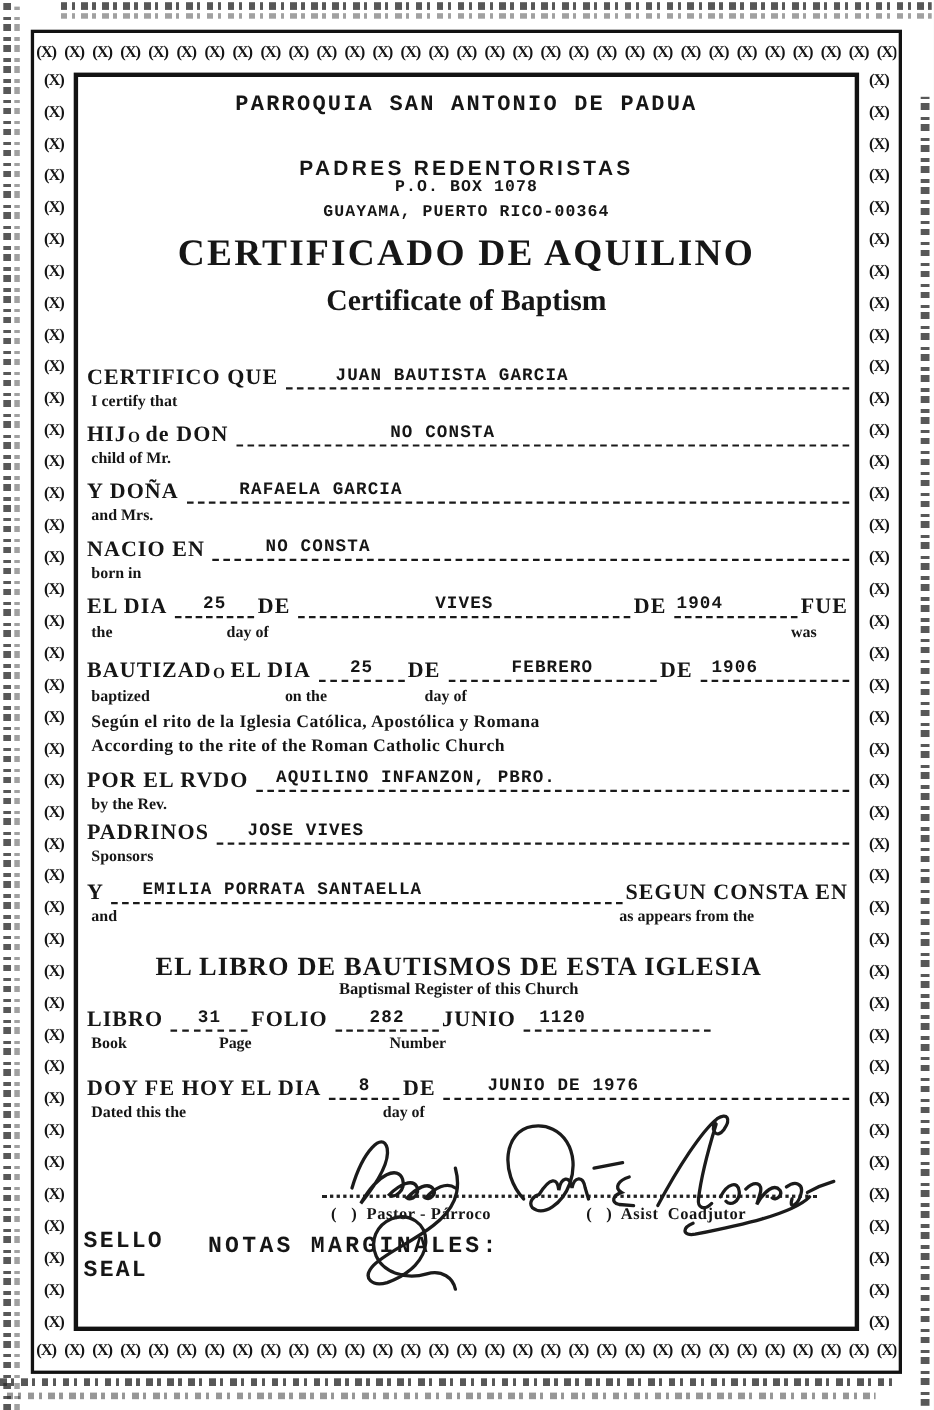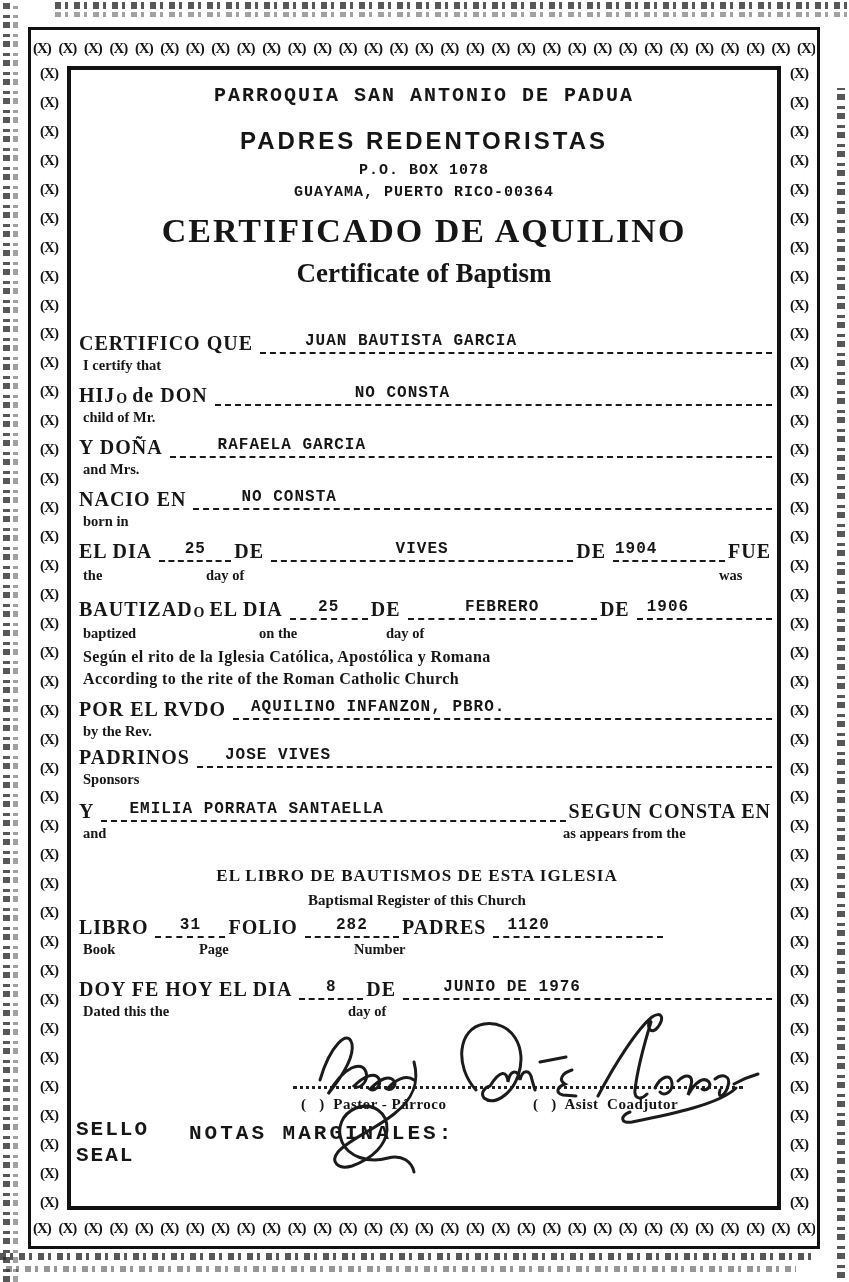--- a/index.html
+++ b/index.html
@@ -22,38 +22,38 @@
        font-family:"Liberation Serif",serif;font-weight:700;font-size:15px;letter-spacing:-1px;color:#141414;}
   .orn span{flex:0 0 auto;line-height:1;}
   .orn.top{left:2px;right:2px;top:0;height:36px;}
   .orn.bottom{left:2px;right:2px;bottom:0;height:36px;}
   .orn.left,.orn.right{flex-direction:column;width:36px;top:36px;bottom:36px;}
   .orn.left{left:0;} .orn.right{right:0;}
   .content{position:absolute;inset:36px;border:4px solid #121212;background:#fff;}
   
   .hdr{position:absolute;left:0;right:0;text-align:center;}
   .parish{top:14px;font-family:Liberation Mono, monospace;font-weight:700;font-size:20px;letter-spacing:2px;}
-  .order{top:57px;font-family:"Liberation Sans",sans-serif;font-weight:700;font-size:24px;letter-spacing:3px;}
+  .order{top:73px;font-family:"Liberation Sans",sans-serif;font-weight:700;font-size:19px;letter-spacing:3px;}
   .addr{font-family:"Liberation Mono",monospace;font-weight:700;font-size:15px;letter-spacing:1px;}
   .po{top:92px;} .city{top:114px;}
   .title-es{top:142px;font-weight:700;font-size:34px;letter-spacing:2px;}
   .title-en{top:188px;font-weight:700;font-size:27px;}
   
   .frow{position:absolute;left:8px;right:2px;height:36px;display:flex;align-items:flex-end;}
   .lbl{flex:0 0 auto;font-weight:700;font-size:20px;letter-spacing:1px;line-height:1;padding:0 4px 1px 0;white-space:pre;}
   .supO{font-size:14px;vertical-align:8px;letter-spacing:0;padding:0 5px 0 1px;font-weight:700;}
   .dash{position:relative;border-bottom:2.5px dashed #1a1a1a;height:100%;margin:0 3px;}
   .dash.grow{flex:1 1 auto;} 
   .spacer{flex:1 1 auto;}
   .typed{position:absolute;bottom:3px;font-family:"Liberation Mono",monospace;font-weight:700;font-size:16px;
          letter-spacing:1px;white-space:nowrap;line-height:1;}
   .typed.center{left:50%;transform:translateX(-50%);}
   .sub{position:absolute;font-weight:700;font-size:14.5px;line-height:1.1;white-space:pre;}
   .rite{position:absolute;left:12px;font-weight:700;font-size:16px;letter-spacing:.4px;}
-  .reg-es{position:absolute;left:0;right:14px;text-align:center;font-weight:700;font-size:17px;letter-spacing:1px;}
+  .reg-es{position:absolute;left:0;right:14px;text-align:center;font-weight:700;font-size:24px;letter-spacing:1px;}
   .reg-en{position:absolute;left:0;right:14px;text-align:center;font-weight:700;font-size:15px;}
   
   .sigline{position:absolute;left:222px;top:1016px;width:450px;border-bottom:3px dotted #222;}
   .opt{position:absolute;top:1026px;font-weight:700;font-size:15px;white-space:pre;letter-spacing:.5px;}
   .opt1{left:230px;} .opt2{left:462px;}
   .seal{position:absolute;left:5px;font-family:"Liberation Mono",monospace;font-weight:700;font-size:21px;letter-spacing:2px;}
   .sello{top:1048px;} .sealen{top:1074px;}
   .notas{position:absolute;left:118px;top:1052px;font-family:"Liberation Mono",monospace;font-weight:700;
          font-size:21px;letter-spacing:3px;}
   .sig-svg{position:absolute;left:290px;top:1000px;width:470px;height:180px;z-index:5;pointer-events:none;}
@@ -339,21 +339,21 @@
 
       <div class="frow" style="top:832px">
         <span class="lbl">LIBRO</span>
         <span class="dash" style="flex:0 0 70px">
           <span class="typed center">31</span>
         </span>
         <span class="lbl">FOLIO</span>
         <span class="dash" style="flex:0 0 94px">
           <span class="typed center">282</span>
         </span>
-        <span class="lbl">PADRES</span>
+        <span class="lbl">JUNIO</span>
         <span class="dash" style="flex:0 0 170px">
           <span class="typed" style="left:14px">1120</span>
         </span>
         <span class="spacer"></span>
       </div>
       <div class="sub" style="top:872px;left:12px">Book</div>
       <div class="sub" style="top:872px;left:128px">Page</div>
       <div class="sub" style="top:872px;left:283px">Number</div>
 
       <div class="frow" style="top:894px">

